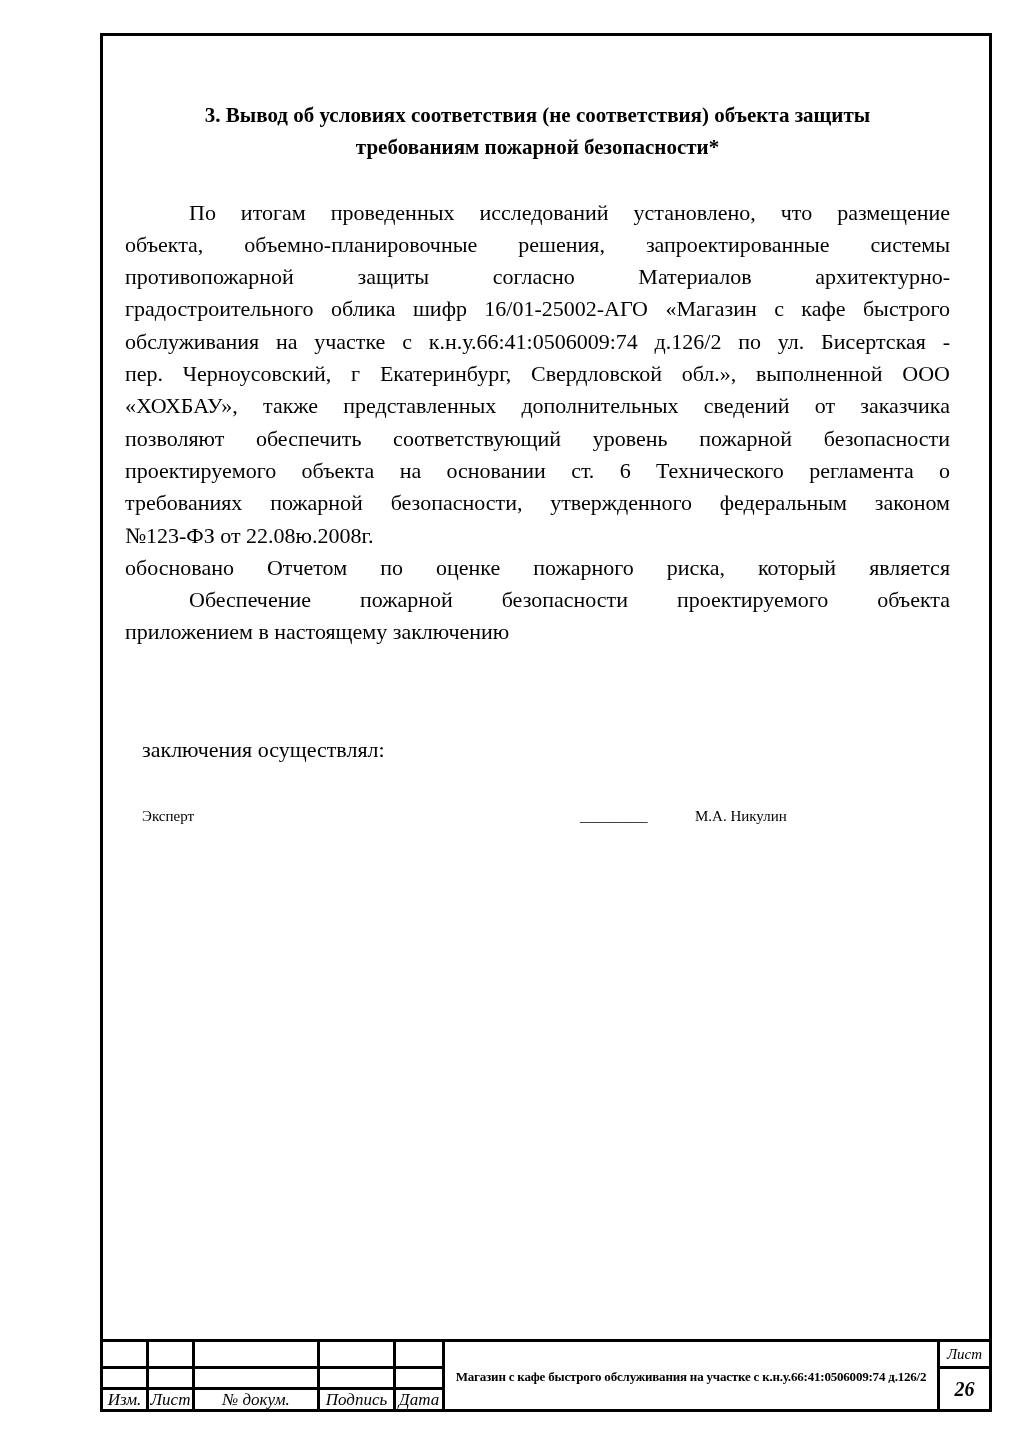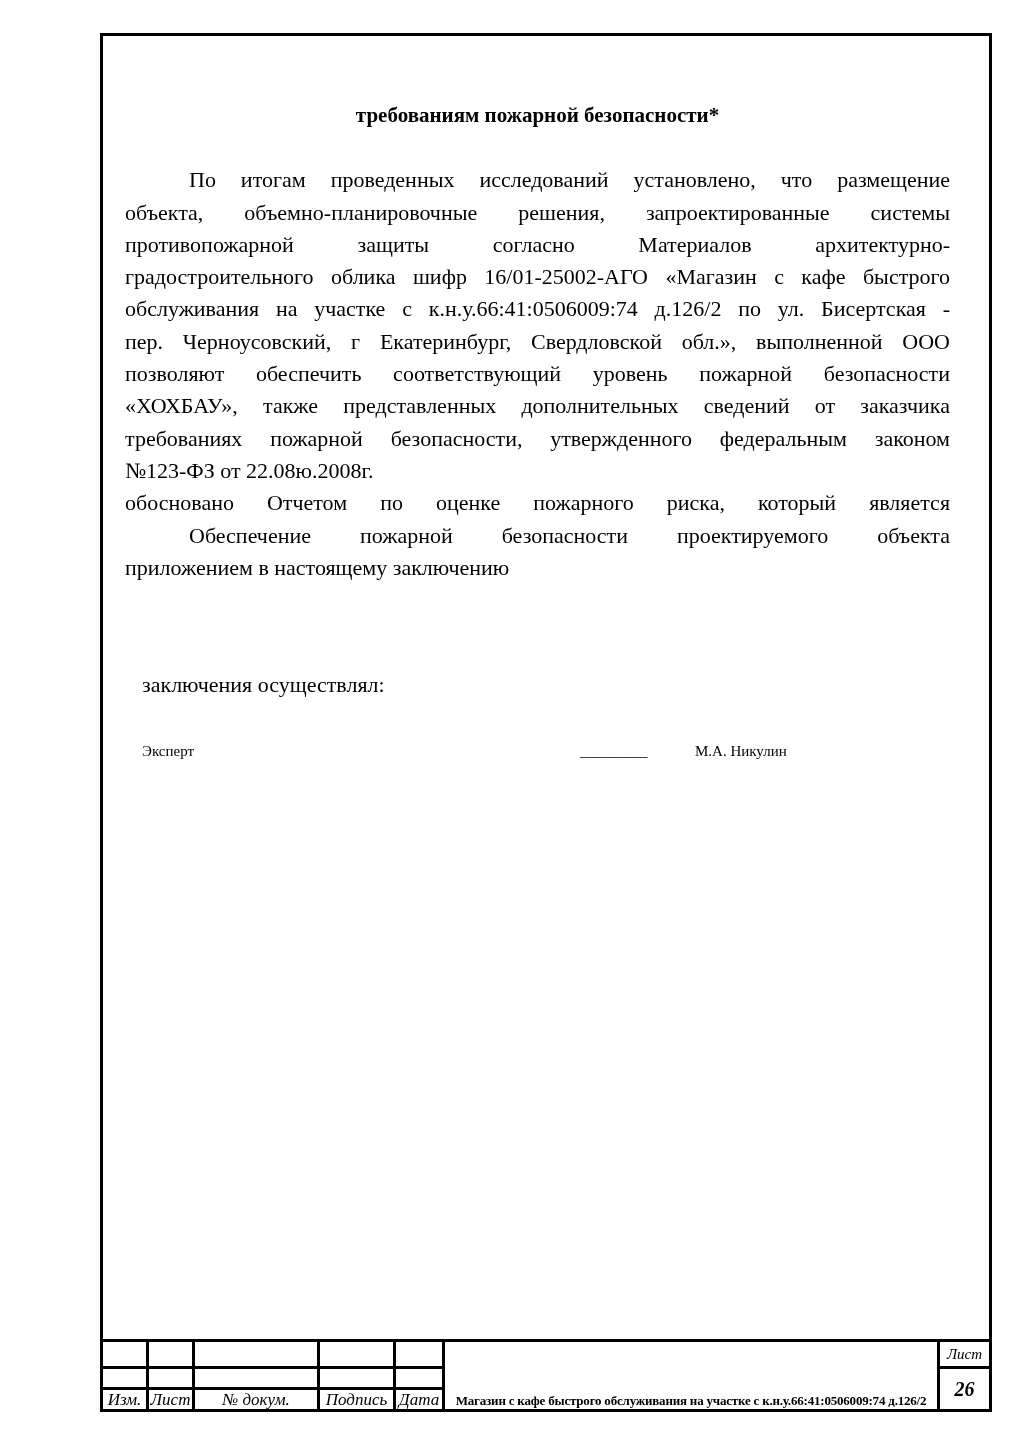--- a/index.html
+++ b/index.html
@@ -74,21 +74,21 @@
     justify-content:center;
     overflow:hidden;
   }
   .stamp-label{
     font-style:italic;
     font-size:17px;
     white-space:nowrap;
   }
   .title-cell{
     grid-column:6;grid-row:1/4;
-    align-items:flex-end;
+    align-items:center;
     padding-top:3px;
     box-sizing:border-box;
   }
   .title-text{
     font-weight:bold;
     font-size:13px;
     white-space:nowrap;
     letter-spacing:-0.2px;
   }
   .sheet-label-cell{grid-column:7;grid-row:1;}
@@ -97,32 +97,34 @@
   .sheet-num-cell span{font-style:italic;font-size:20px;font-weight:bold;}
 </style>
 </head>
 <body>
 
 <div class="page">
   <div class="frame">
     <div class="content">
 
       <div class="heading">
+          <div class="h-line">3. Вывод об условиях соответствия (не соответствия) объекта защиты</div>
           <div class="h-line">требованиям пожарной безопасности*</div>
         </div>
 
       <div class="para gap-top">
           <div class="line jl indent">По итогам проведенных исследований установлено, что размещение</div>
           <div class="line jl">объекта, объемно-планировочные решения, запроектированные системы</div>
           <div class="line jl">противопожарной защиты согласно Материалов архитектурно-</div>
           <div class="line jl">градостроительного облика шифр 16/01-25002-АГО «Магазин с кафе быстрого</div>
           <div class="line jl">обслуживания на участке с к.н.у.66:41:0506009:74 д.126/2 по ул. Бисертская -</div>
           <div class="line jl">пер. Черноусовский, г Екатеринбург, Свердловской обл.», выполненной ООО</div>
+          <div class="line jl">«ХОХБАУ», также представленных дополнительных сведений от заказчика</div>
           <div class="line jl">позволяют обеспечить соответствующий уровень пожарной безопасности</div>
-          <div class="line jl">«ХОХБАУ», также представленных дополнительных сведений от заказчика</div>
+          <div class="line jl">проектируемого объекта на основании ст. 6 Технического регламента о</div>
           <div class="line jl">требованиях пожарной безопасности, утвержденного федеральным законом</div>
           <div class="line">№123-ФЗ от 22.08ю.2008г.</div>
         </div>
       <div class="para">
           <div class="line jl">обосновано Отчетом по оценке пожарного риска, который является</div>
           <div class="line jl indent">Обеспечение пожарной безопасности проектируемого объекта</div>
           <div class="line">приложением в настоящему заключению</div>
         </div>
 
       <div class="inspection">

